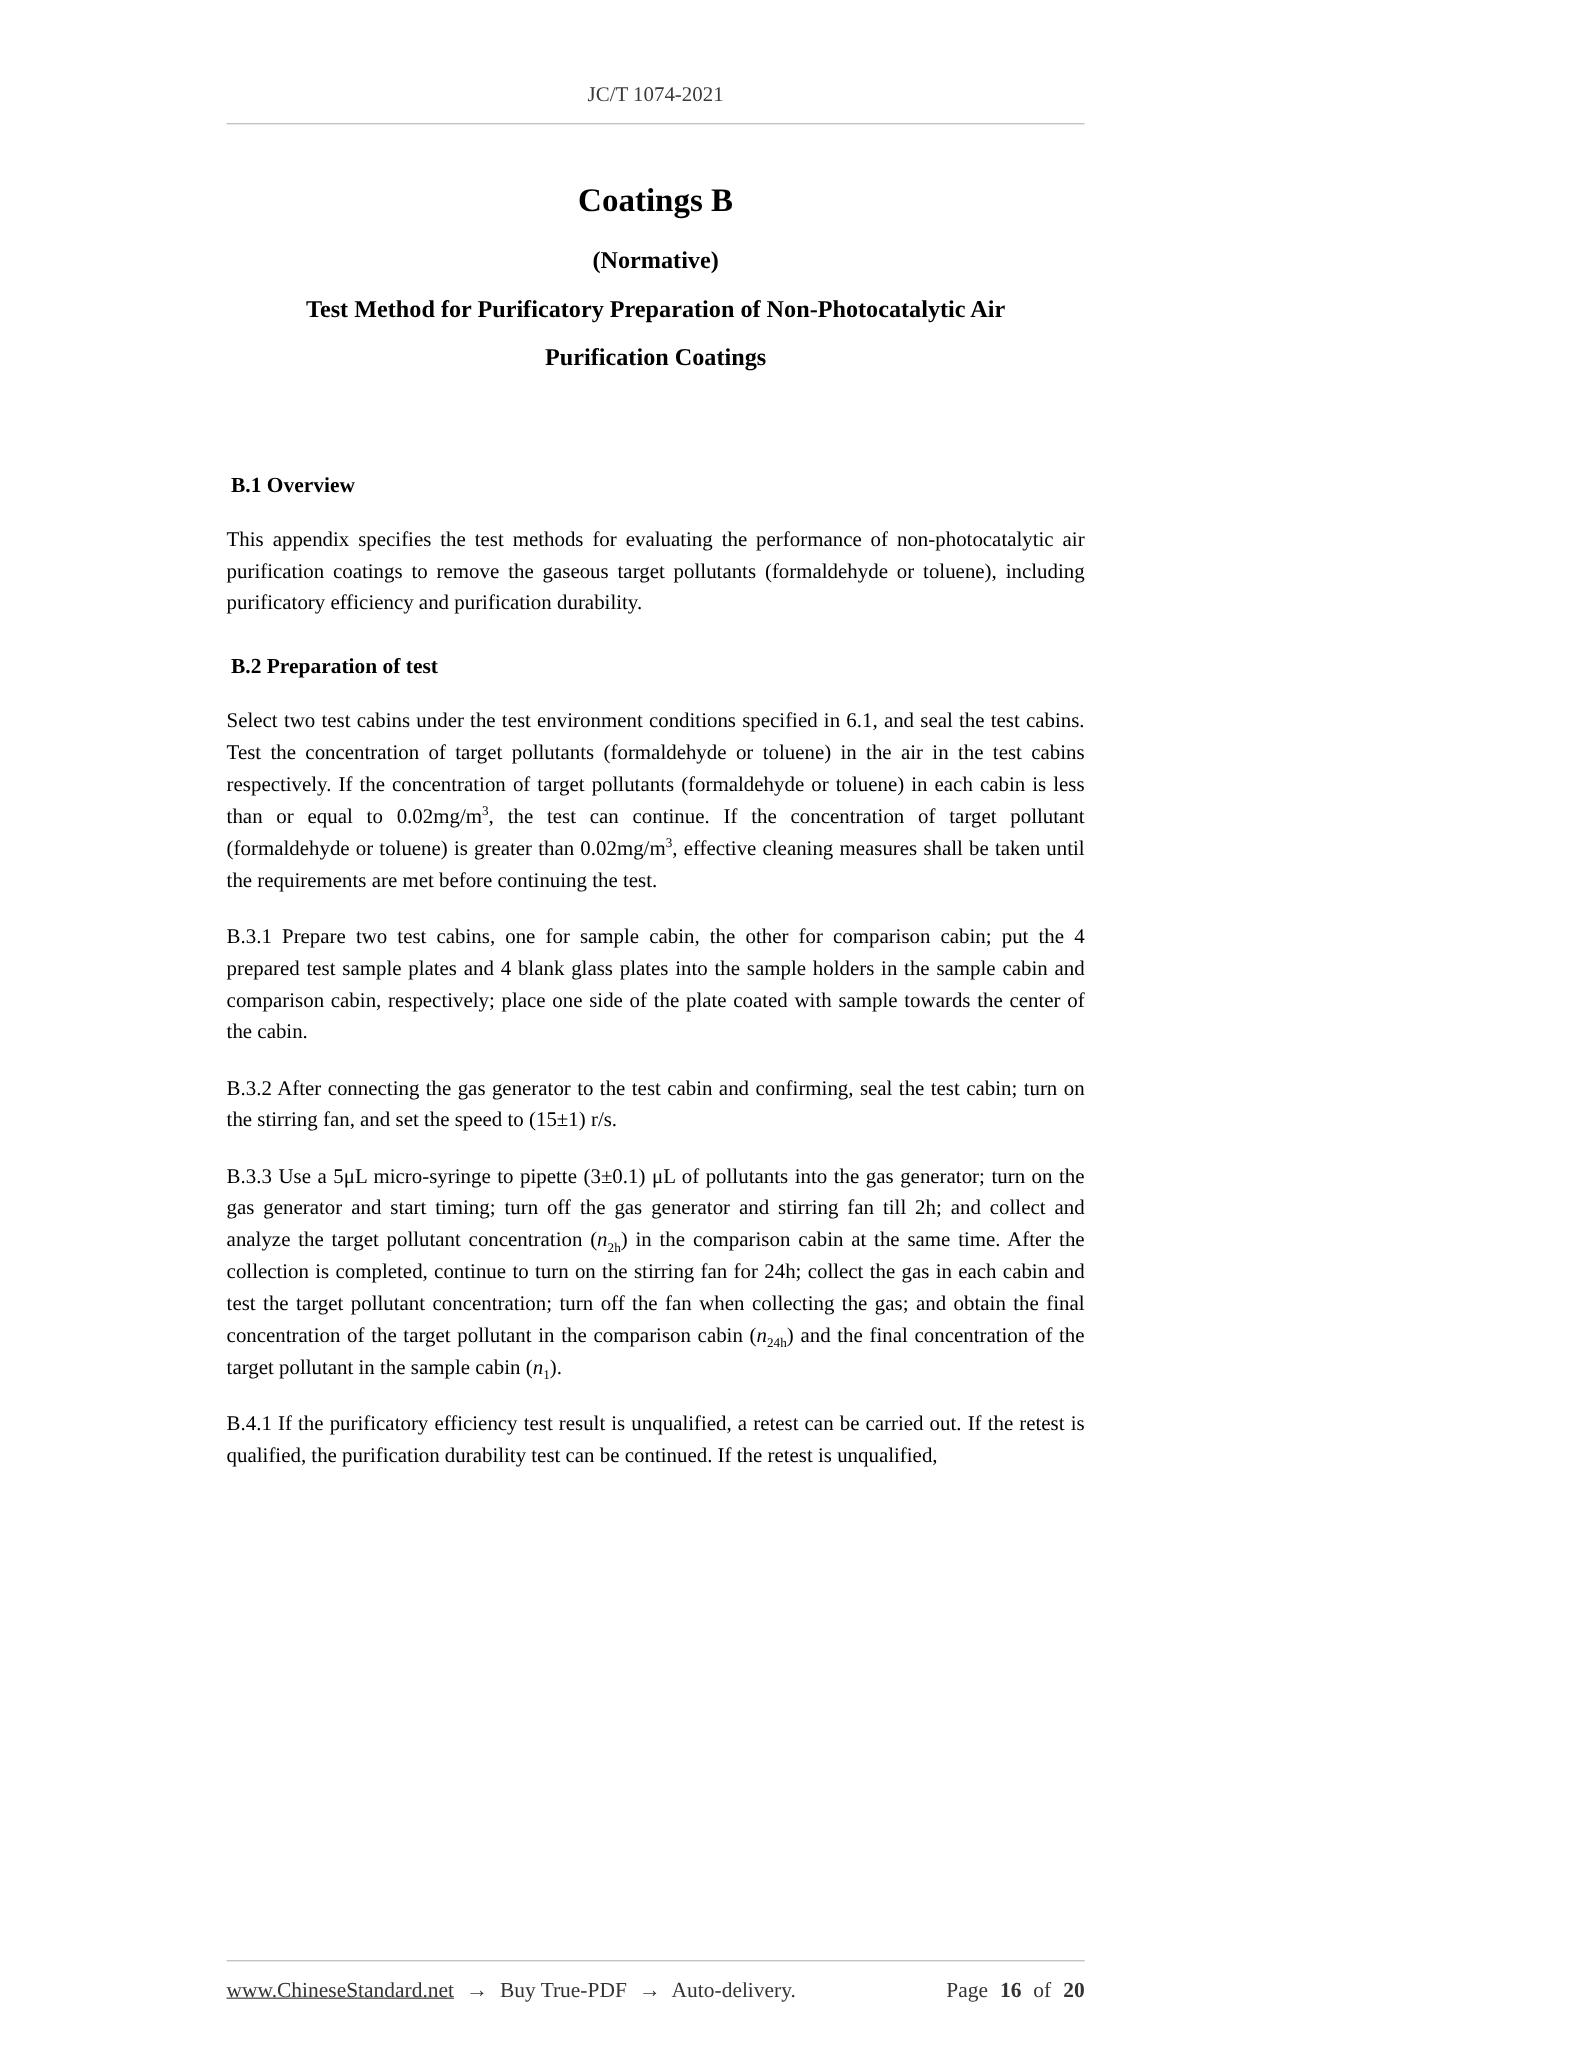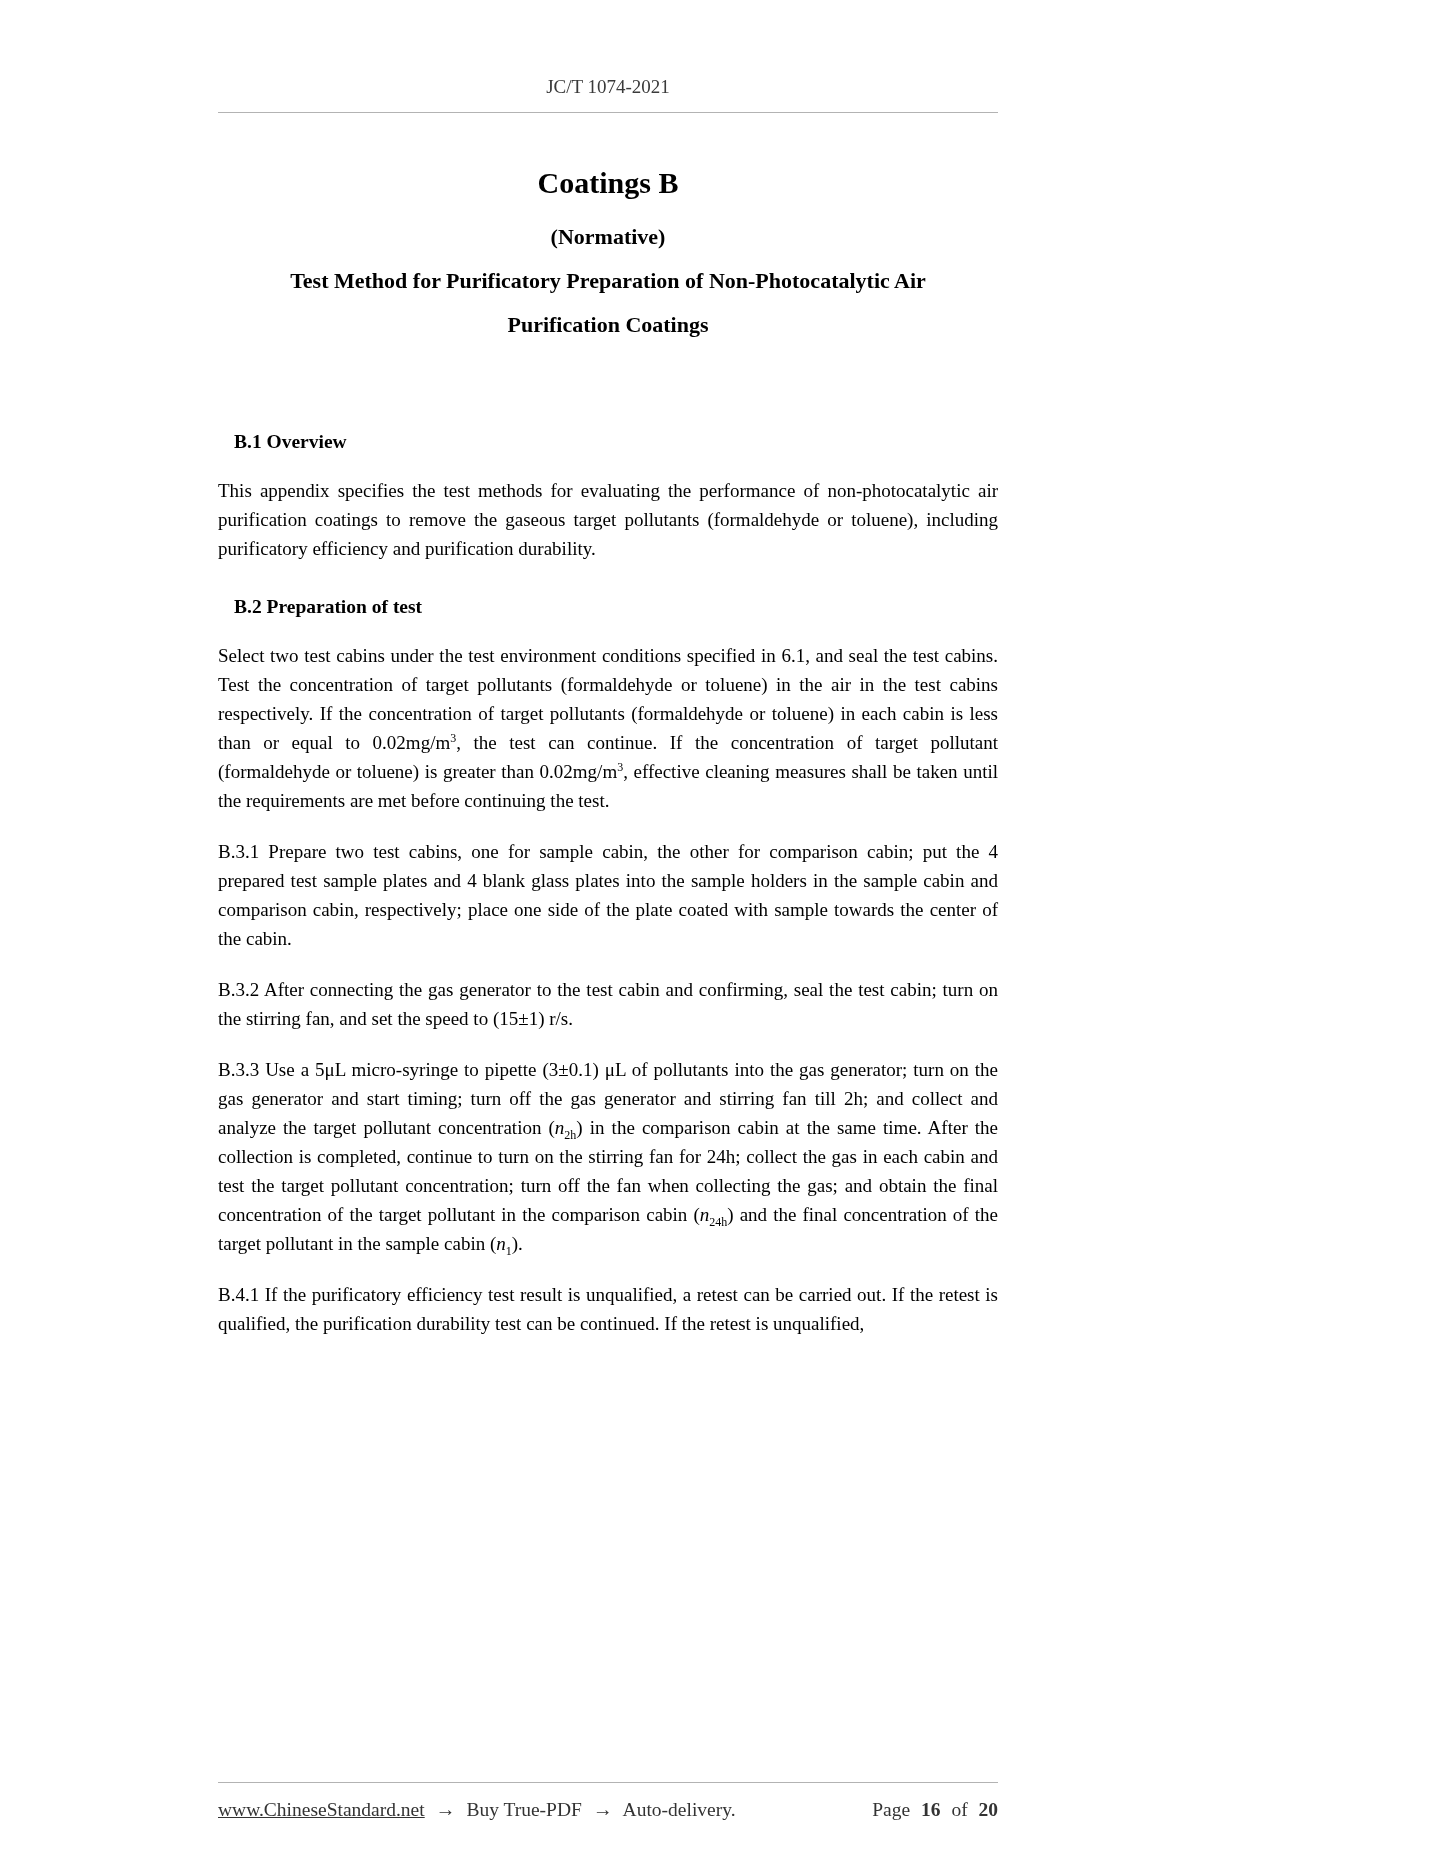--- a/index.html
+++ b/index.html
@@ -10,21 +10,21 @@
     width: 1445px;
     height: 1870px;
     background: #ffffff;
     font-family: "Liberation Serif", serif;
     color: #000000;
     position: relative;
     overflow: hidden;
   }
   .content-col {
     position: absolute;
-    left: 218px;
+    left: 206px;
     width: 780px;
   }
   
   .page-header {
     top: 76px;
     text-align: center;
     font-size: 19px;
     color: #3a3a3a;
     padding-bottom: 14px;
     border-bottom: 1px solid #b3b3b3;
@@ -50,21 +50,21 @@
   .doc-title-line {
     font-size: 22px;
     font-weight: bold;
     text-align: center;
     margin: 18px 0 0;
     line-height: 26px;
   }
   .sec-heading {
     font-size: 19.5px;
     font-weight: bold;
-    margin: 32px 16px 0;
+    margin: 32px 4px 0;
     line-height: 24px;
   }
   .sec-heading.first {
     margin-top: 92px;
   }
   .para {
     font-size: 19px;
     line-height: 29px;
     text-align: justify;
     margin: 22px 0 0;

